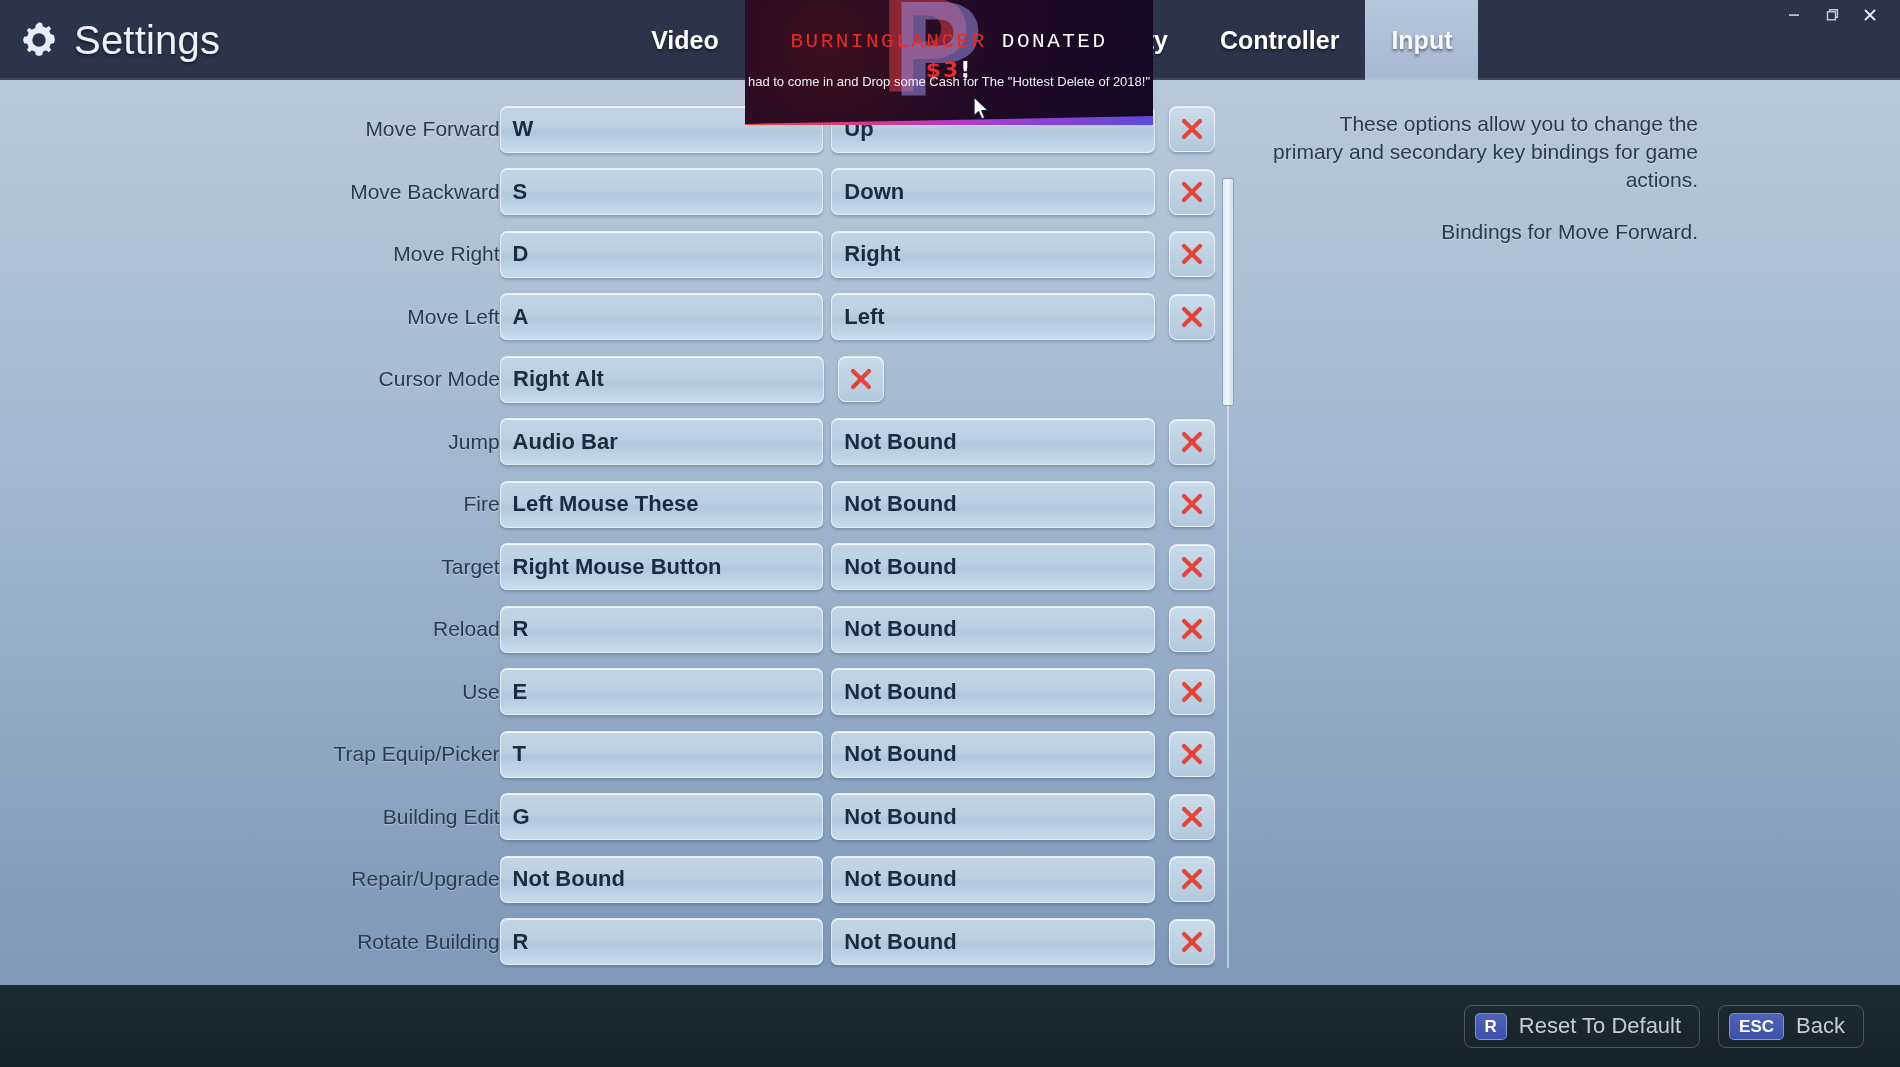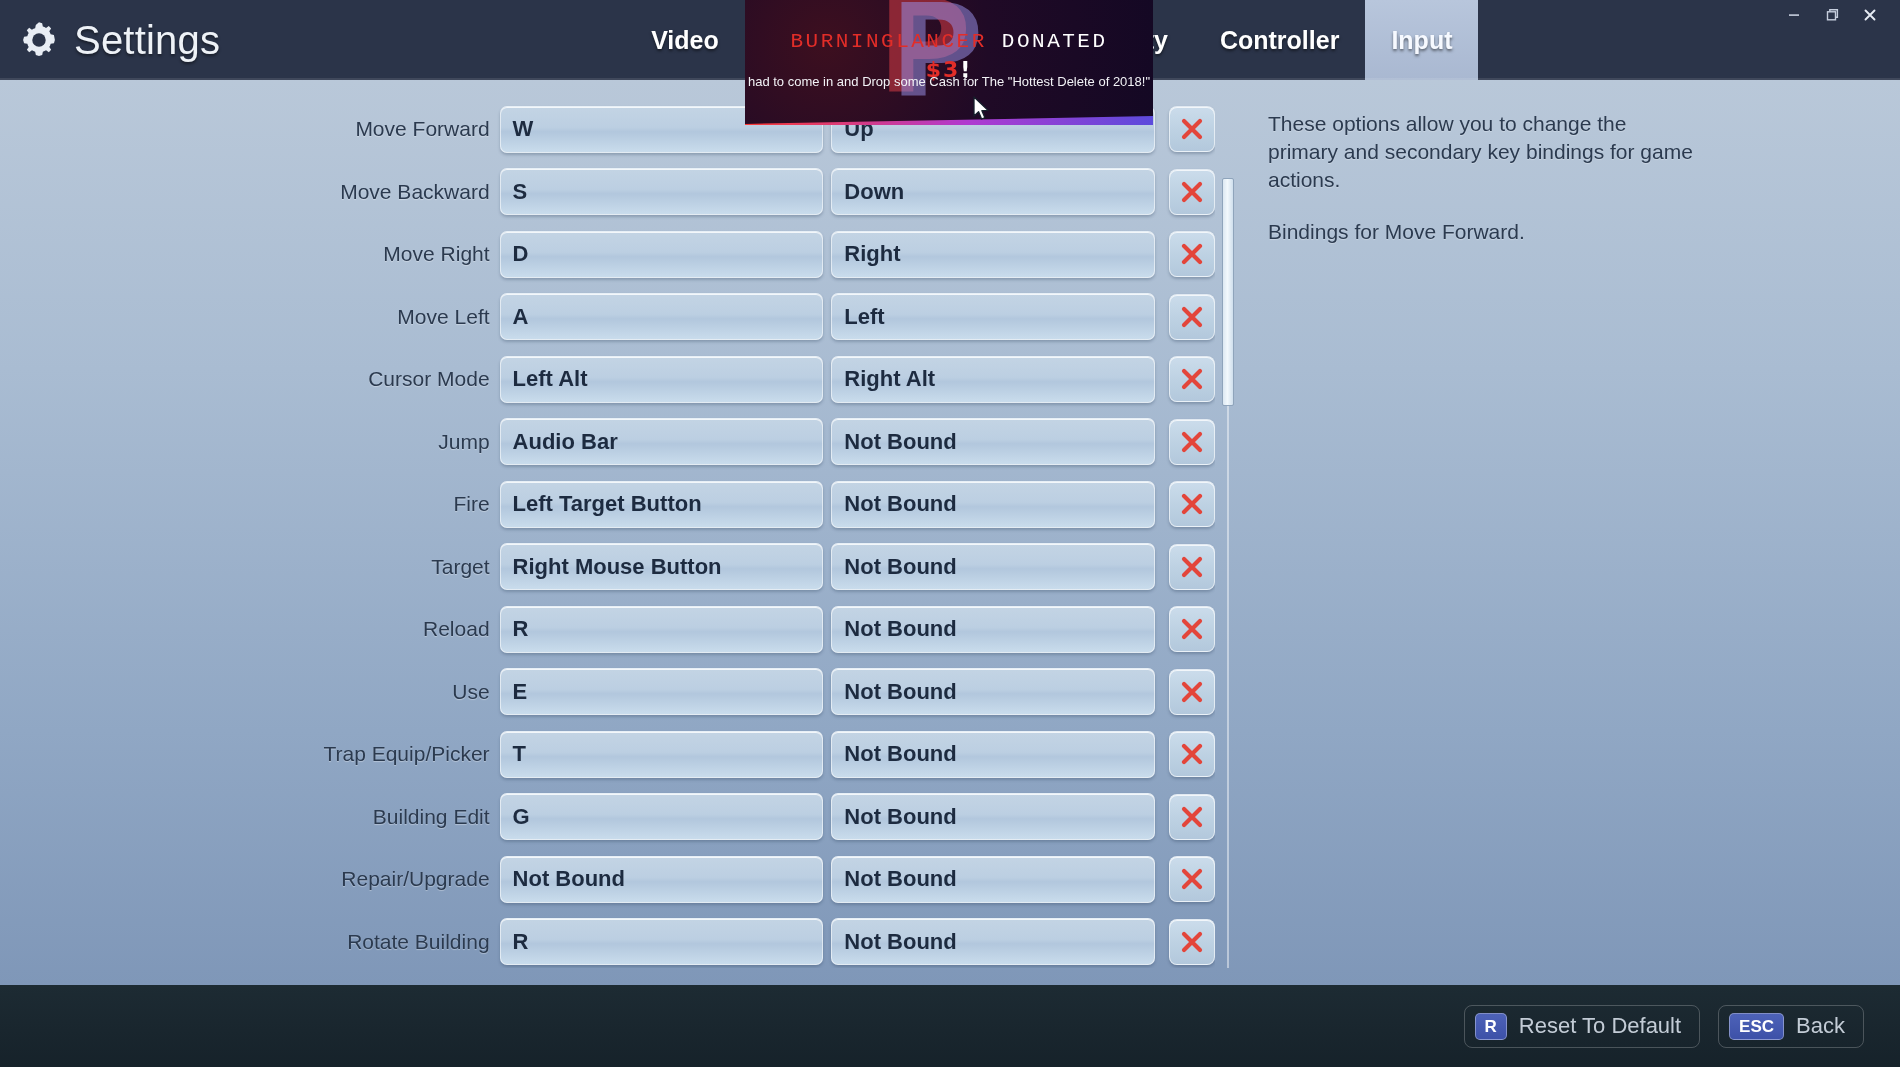--- a/index.html
+++ b/index.html
@@ -52,21 +52,21 @@
 
   #rows {
     position:absolute; left:0; top:18px; width:1215px; height:870px;
     overflow:hidden;
   }
   .row {
     position:relative; height:62.5px;
     display:flex; align-items:center;
   }
   .row-label {
-    width:500px; text-align:right; padding-right:10px;
+    width:500px; text-align:right; padding-right:0;
     color:#2b3a4f; font-size:21px; font-weight:400;
     text-shadow:0 1px 1px rgba(255,255,255,.35);
     white-space:nowrap;
   }
   .bindbox {
     height:47px; border-radius:7px;
     background:linear-gradient(180deg,#c3d4e4 0%, #bccfe2 45%, #b2c7dd 55%, #c9dcec 100%);
     border:1px solid rgba(255,255,255,.55);
     box-shadow:0 2px 3px rgba(40,60,85,.28), inset 0 1px 0 rgba(255,255,255,.8);
     display:flex; align-items:center; padding-left:12px;
@@ -98,20 +98,21 @@
     background:linear-gradient(90deg,#dce8f2 0%, #f2f8fc 45%, #cfdfed 100%);
     border:1px solid #8fa4bb; border-radius:2px;
     cursor:pointer;
   }
 
   
   #description {
     position:absolute; left:1268px; top:30px; width:430px;
     color:#2b3a4f; font-size:21px; line-height:1.33;
     text-shadow:0 1px 1px rgba(255,255,255,.3);
+    text-align:right;
   }
   #description p { margin-bottom:24px; }
 
   
   #bottombar {
     position:absolute; left:0; top:985px; width:1900px; height:82px;
     background:linear-gradient(180deg,#1d2b33 0%, #16222a 100%);
     display:flex; align-items:center; justify-content:flex-end;
     padding-right:36px; gap:18px;
   }
@@ -263,21 +264,20 @@
       <div class="bindbox bind-secondary">Left</div>
       <div class="clearbtn">
         <svg width="26" height="26" viewBox="0 0 26 26">
             <path d="M5 5 L21 21 M21 5 L5 21" stroke="#e3453a" stroke-width="4.2" stroke-linecap="round"></path>
           </svg>
       </div>
     </div>
 
     <div class="row">
       <div class="row-label">Cursor Mode</div>
-      <div class="bindbox bind-primary">Left Alt</div>
       <div class="bindbox bind-secondary">Right Alt</div>
       <div class="clearbtn">
         <svg width="26" height="26" viewBox="0 0 26 26">
             <path d="M5 5 L21 21 M21 5 L5 21" stroke="#e3453a" stroke-width="4.2" stroke-linecap="round"></path>
           </svg>
       </div>
     </div>
 
     <div class="row">
       <div class="row-label">Jump</div>
@@ -285,21 +285,21 @@
       <div class="bindbox bind-secondary">Not Bound</div>
       <div class="clearbtn">
         <svg width="26" height="26" viewBox="0 0 26 26">
             <path d="M5 5 L21 21 M21 5 L5 21" stroke="#e3453a" stroke-width="4.2" stroke-linecap="round"></path>
           </svg>
       </div>
     </div>
 
     <div class="row">
       <div class="row-label">Fire</div>
-      <div class="bindbox bind-primary">Left Target Button</div>
+      <div class="bindbox bind-primary">Left Mouse These</div>
       <div class="bindbox bind-secondary">Not Bound</div>
       <div class="clearbtn">
         <svg width="26" height="26" viewBox="0 0 26 26">
             <path d="M5 5 L21 21 M21 5 L5 21" stroke="#e3453a" stroke-width="4.2" stroke-linecap="round"></path>
           </svg>
       </div>
     </div>
 
     <div class="row">
       <div class="row-label">Target</div>

